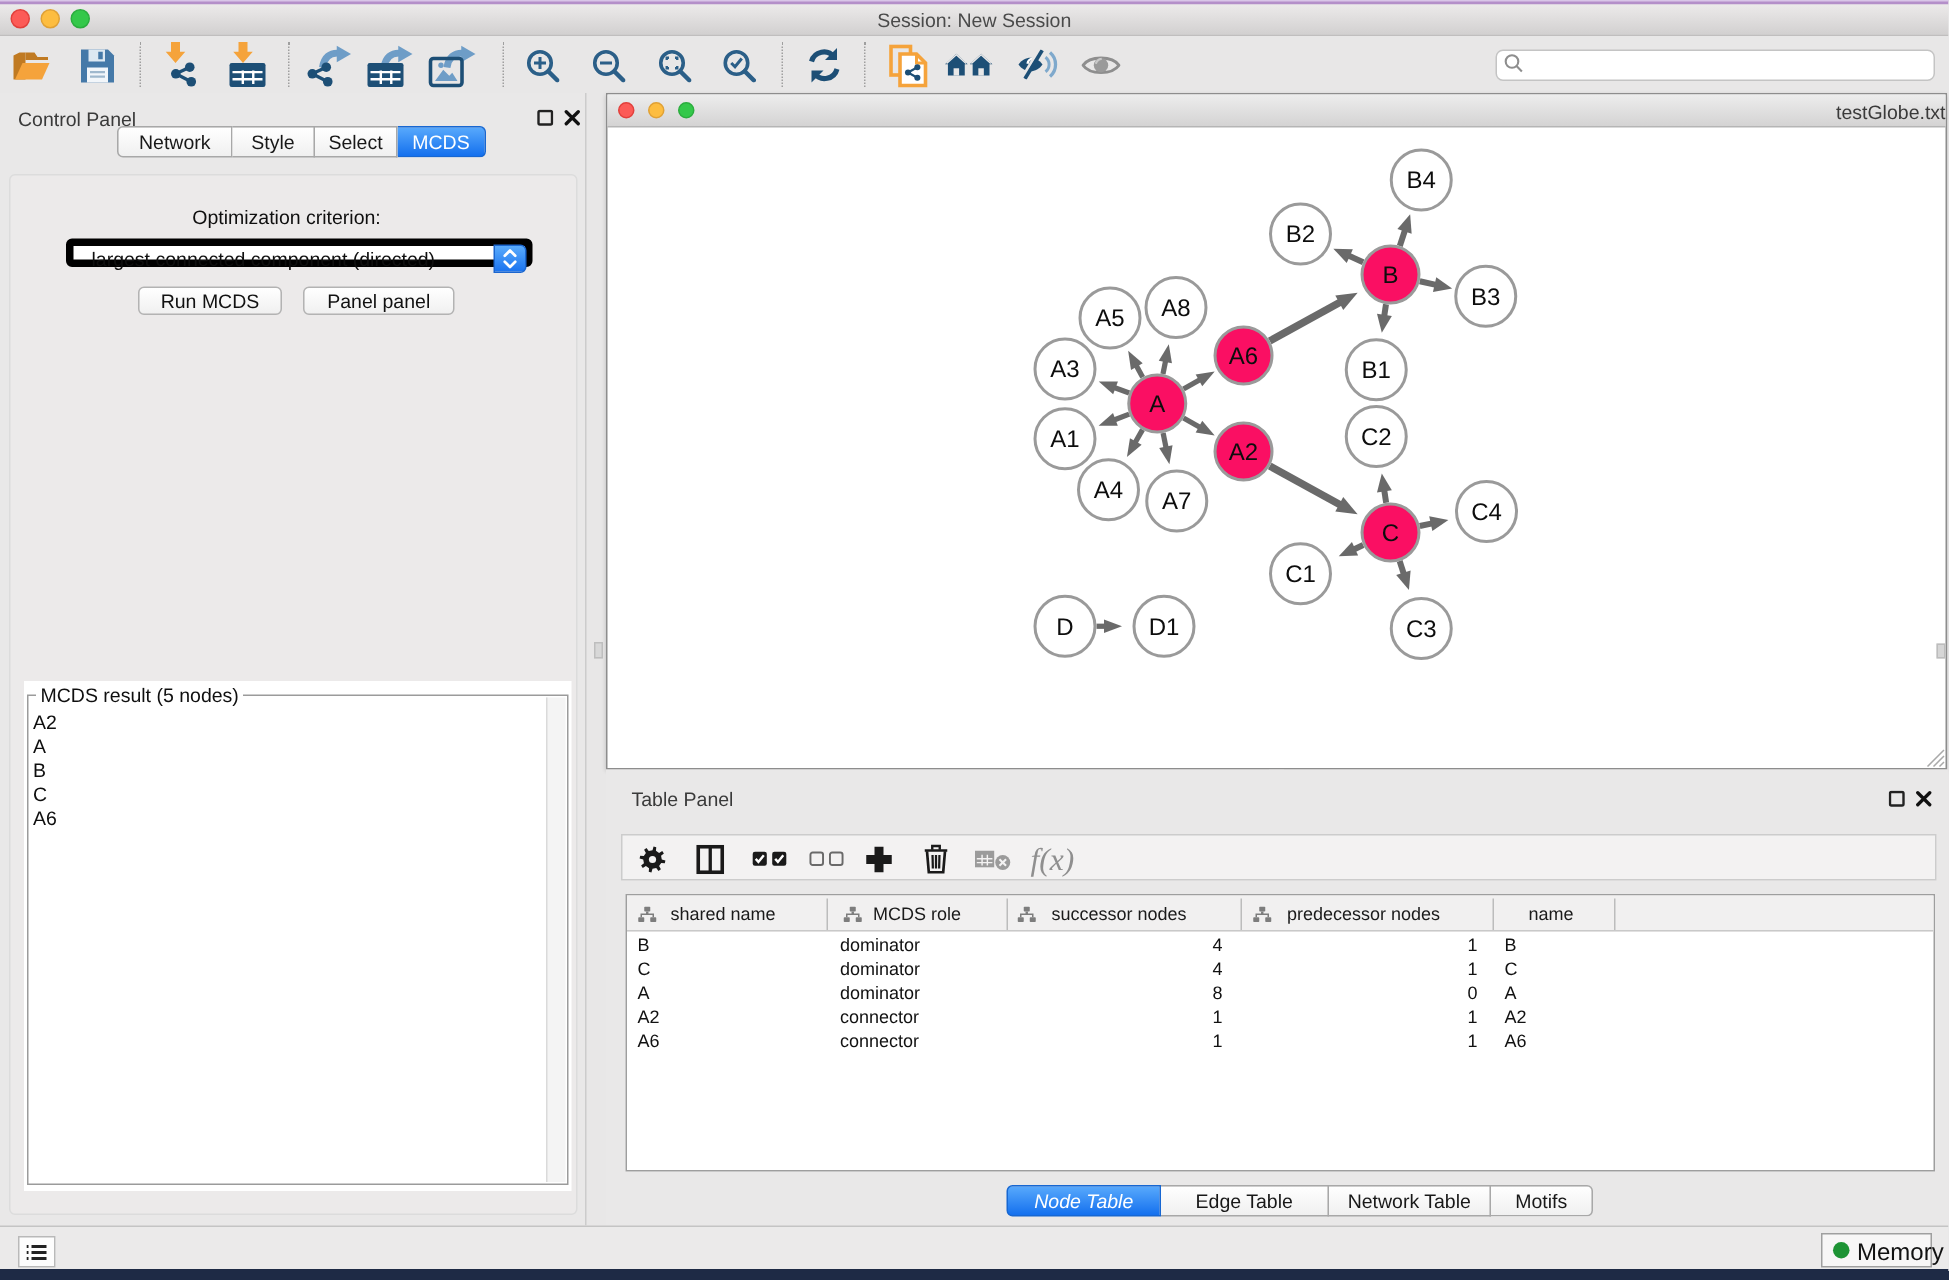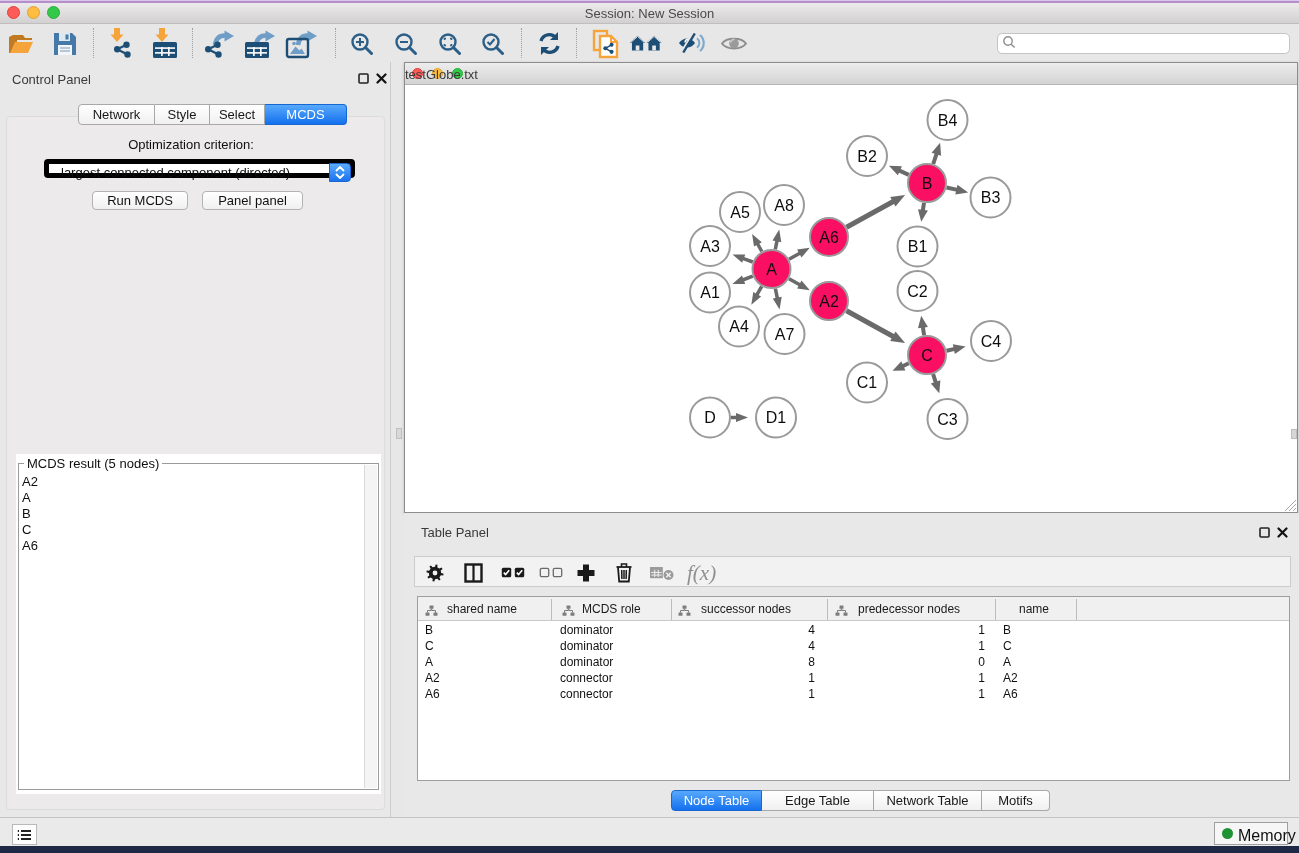--- a/index.html
+++ b/index.html
@@ -170,25 +170,25 @@
 
 <div class="abs" id="cp"></div>
 <div class="abs ptitle" style="left:12px;top:72px;">Control Panel</div>
 <svg class="abs" style="left:358px;top:73px" width="11" height="11" viewBox="0 0 11 11">
     <rect x="1" y="1" width="9" height="9" fill="none" stroke="#222" stroke-width="1.6" rx="1"></rect>
   </svg>
 <svg class="abs" style="left:376px;top:73px" width="11" height="11" viewBox="0 0 11 11">
     <path d="M1.5 1.5 L9.5 9.5 M9.5 1.5 L1.5 9.5" stroke="#111" stroke-width="2.2" stroke-linecap="round"></path>
   </svg>
 <div class="abs" id="cpinner"></div>
-<div class="abs tabrow" style="left:78px;top:104px;">
+<div class="abs tabrow" style="left:78px;top:84px;">
   <div class="tab first" style="width:77px;">Network</div>
   <div class="tab" style="width:55px;">Style</div>
   <div class="tab" style="width:55px;">Select</div>
-  <div class="tab last sel" style="width:82px;">MCDS</div>
+  <div class="tab last sel" style="width:59px;">MCDS</div>
 </div>
 <div class="abs" style="left:0;top:137px;width:382px;text-align:center;font-size:13px;color:#0f0f0f;">Optimization criterion:</div>
 <div class="abs" style="left:44px;top:159px;width:311px;height:19px;background:#fff;border:5px solid #000000;border-radius:4px;font-size:13px;color:#0f0f0f;line-height:17px;padding-left:12px;">largest connected component (directed)
   <div class="abs" style="right:-1px;top:-1px;width:22px;height:19px;border-radius:0 4px 4px 0;background:linear-gradient(#5aabfc,#1a73ef);border:1px solid #1b66cf;">
     <svg width="20" height="17" viewBox="0 0 20 17">
         <path d="M6.5 6.5 L10 3 L13.5 6.5" fill="none" stroke="#fff" stroke-width="1.8" stroke-linecap="round" stroke-linejoin="round"></path>
         <path d="M6.5 10.5 L10 14 L13.5 10.5" fill="none" stroke="#fff" stroke-width="1.8" stroke-linecap="round" stroke-linejoin="round"></path>
       </svg>
   </div>
 </div>
@@ -199,21 +199,21 @@
 <div class="abs" style="left:18px;top:463px;width:361px;height:327px;border:1px solid #9b9b9b;"></div>
 <div class="abs" style="left:24px;top:456px;background:#fff;padding:0 3px;font-size:13px;color:#0f0f0f;">MCDS result (5 nodes)</div>
 <div class="abs" style="left:364px;top:465px;width:13px;height:323px;background:#f4f4f4;border-left:1px solid #dadada;"></div>
 <div class="abs" style="left:22px;top:474px;font-size:13px;line-height:16px;color:#0f0f0f;">A2<br>A<br>B<br>C<br>A6</div>
 
 <div class="abs" id="nw"></div>
 <div class="abs" id="nwtitle" style="left:405px;top:63px;"></div>
 <div class="abs tl" style="left:412px;top:68px;width:11px;height:11px;background:#fc5b57;border:1px solid #e2403c;"></div>
 <div class="abs tl" style="left:432px;top:68px;width:11px;height:11px;background:#fdbd40;border:1px solid #e0a135;"></div>
 <div class="abs tl" style="left:452px;top:68px;width:11px;height:11px;background:#34c84a;border:1px solid #2bad3e;"></div>
-<div class="abs" style="left:405px;top:67px;width:892px;text-align:left;font-size:13px;color:#3a3a3a;">testGlobe.txt</div>
+<div class="abs" style="left:405px;top:67px;width:892px;text-align:right;font-size:13px;color:#3a3a3a;">testGlobe.txt</div>
 <svg id="graph" width="891" height="428" viewBox="0 0 891 428" style="position:absolute;left:405px;top:84px">
 <line x1="356.8" y1="167.5" x2="352.4" y2="159.5" stroke="#6a6a6a" stroke-width="3.5"></line>
 <polygon points="347.1,149.9 356.8,158.2 349.0,162.6" fill="#6a6a6a"></polygon>
 <line x1="370.3" y1="165.4" x2="372.1" y2="156.3" stroke="#6a6a6a" stroke-width="3.5"></line>
 <polygon points="374.2,145.5 376.3,158.2 367.5,156.5" fill="#6a6a6a"></polygon>
 <line x1="347.8" y1="178.0" x2="337.8" y2="174.3" stroke="#6a6a6a" stroke-width="3.5"></line>
 <polygon points="327.5,170.4 340.3,170.4 337.1,178.8" fill="#6a6a6a"></polygon>
 <line x1="347.8" y1="192.1" x2="337.7" y2="196.0" stroke="#6a6a6a" stroke-width="3.5"></line>
 <polygon points="327.4,199.9 337.0,191.4 340.2,199.9" fill="#6a6a6a"></polygon>
 <line x1="356.7" y1="202.4" x2="351.7" y2="211.2" stroke="#6a6a6a" stroke-width="3.5"></line>
@@ -414,21 +414,21 @@
 <div class="abs" style="left:760px;top:671px;width:55px;text-align:right;font-size:12px;color:#111;">1</div>
 <div class="abs" style="left:930px;top:671px;width:55px;text-align:right;font-size:12px;color:#111;">1</div>
 <div class="abs" style="left:1003px;top:671px;font-size:12px;color:#111;">A2</div>
 <div class="abs" style="left:425px;top:687px;font-size:12px;color:#111;">A6</div>
 <div class="abs" style="left:560px;top:687px;font-size:12px;color:#111;">connector</div>
 <div class="abs" style="left:760px;top:687px;width:55px;text-align:right;font-size:12px;color:#111;">1</div>
 <div class="abs" style="left:930px;top:687px;width:55px;text-align:right;font-size:12px;color:#111;">1</div>
 <div class="abs" style="left:1003px;top:687px;font-size:12px;color:#111;">A6</div>
 
 <div class="abs tabrow" style="left:671px;top:790px;">
-  <div class="tab first sel" style="width:91px;">Node Table</div>
+  <div class="tab first sel" style="width:103px;font-style:italic;">Node Table</div>
   <div class="tab" style="width:112px;">Edge Table</div>
   <div class="tab" style="width:108px;">Network Table</div>
   <div class="tab last" style="width:68px;">Motifs</div>
 </div>
 
 <div class="abs" id="status"></div>
 <div class="abs" style="left:12px;top:824px;width:25px;height:21px;background:#fdfdfd;border:1px solid #b9b9b9;"></div>
 <svg class="abs" style="left:17px;top:829px" width="15" height="12" viewBox="0 0 15 12">
     <g stroke="#222" stroke-width="2">
       <line x1="0.8" y1="2" x2="2" y2="2"></line>

